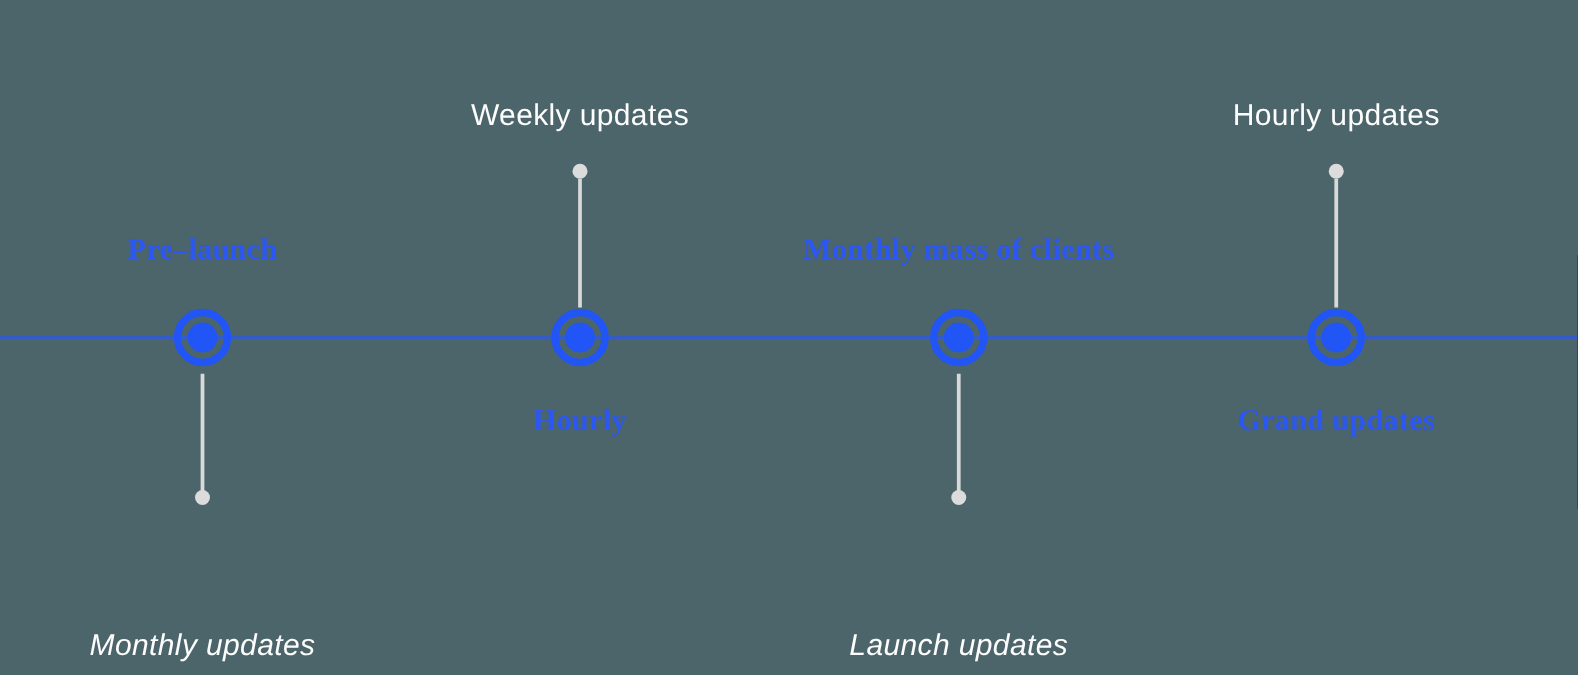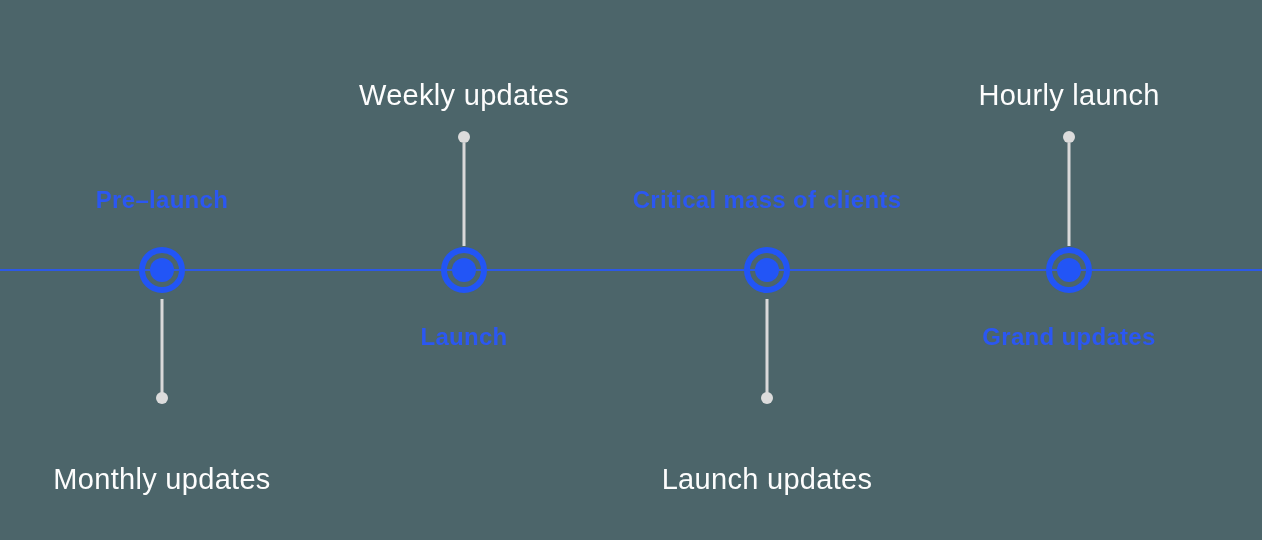--- a/index.html
+++ b/index.html
@@ -31,31 +31,31 @@
   }
   .connector{width:3px;background:var(--connector-gray,#d9d9d9);z-index:1;}
   .connector.down{top:299px;height:94px;}
   .connector.up{top:143px;height:103px;}
   .cdot{width:12px;height:12px;border-radius:50%;background:var(--dot-gray,#dcdcdc);z-index:1;}
   .cdot.down{top:392px;}
   .cdot.up{top:131px;}
   .phase-label{
     color:var(--accent-blue,#2b57f2);
     font-weight:700;font-size:24px;line-height:1.1;
-    white-space:nowrap;letter-spacing:0.3px;
+    white-space:nowrap;letter-spacing:0.3px;font-family:Liberation Serif, serif;
   }
   .phase-label.above{top:187px;}
   .phase-label.below{top:324px;}
   .update-label{
     color:var(--label-white,#fdfdfd);
-    font-weight:500;font-size:29px;line-height:1.1;
+    font-weight:500;font-size:24px;line-height:1.1;
     white-space:nowrap;letter-spacing:0.3px;
   }
   .update-label.top{top:80px;}
-  .update-label.bottom{top:464px;}
+  .update-label.bottom{top:504px;font-style:italic;}
 </style>
 </head>
 <body>
 
 <div class="stage">
 
   <div class="axis"></div>
 
   <div class="milestone m1">
     <div class="center phase-label above">Pre–launch</div>
@@ -67,35 +67,35 @@
     <div class="center update-label bottom">Monthly updates</div>
   </div>
 
   <div class="milestone m2">
     <div class="center update-label top">Weekly updates</div>
     <div class="center cdot up"></div>
     <div class="center connector up"></div>
     <div class="center node">
       <div class="node-core"></div>
     </div>
-    <div class="center phase-label below">Launch</div>
+    <div class="center phase-label below">Hourly</div>
   </div>
 
   <div class="milestone m3">
-    <div class="center phase-label above">Critical mass of clients</div>
+    <div class="center phase-label above">Monthly mass of clients</div>
     <div class="center node">
       <div class="node-core"></div>
     </div>
     <div class="center connector down"></div>
     <div class="center cdot down"></div>
     <div class="center update-label bottom">Launch updates</div>
   </div>
 
   <div class="milestone m4">
-    <div class="center update-label top">Hourly launch</div>
+    <div class="center update-label top">Hourly updates</div>
     <div class="center cdot up"></div>
     <div class="center connector up"></div>
     <div class="center node">
       <div class="node-core"></div>
     </div>
     <div class="center phase-label below">Grand updates</div>
   </div>
 
 </div>
 

